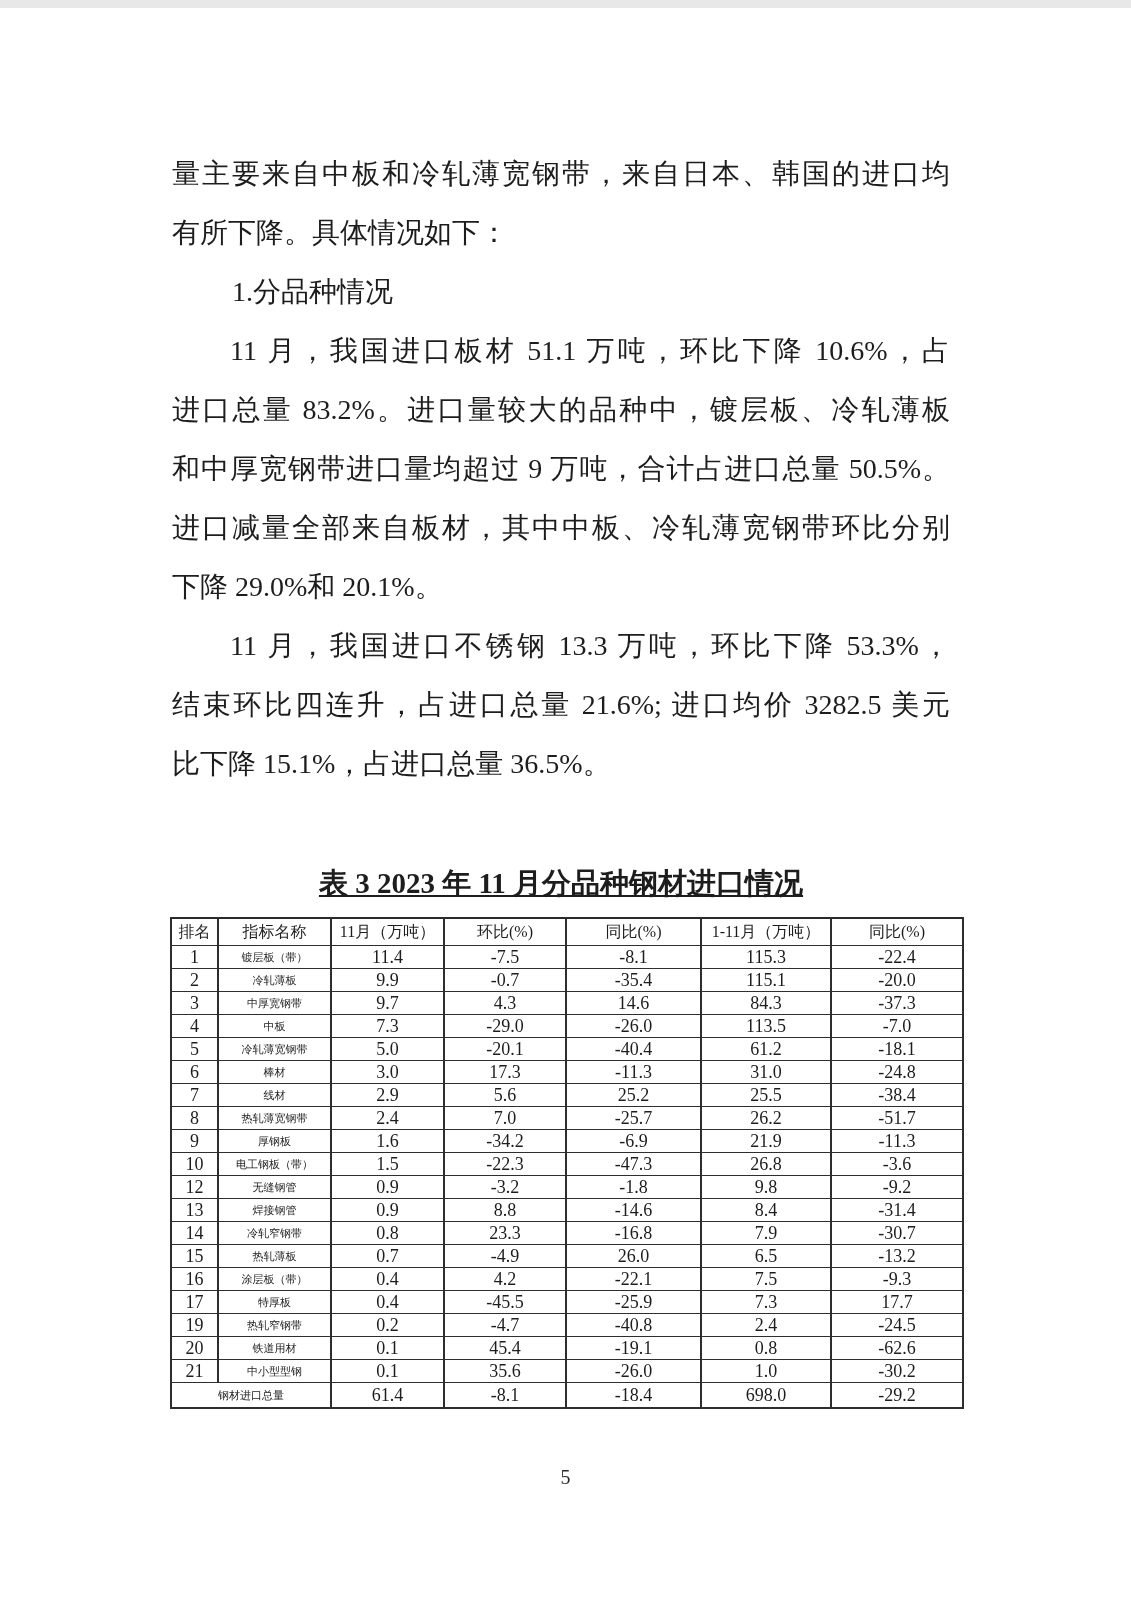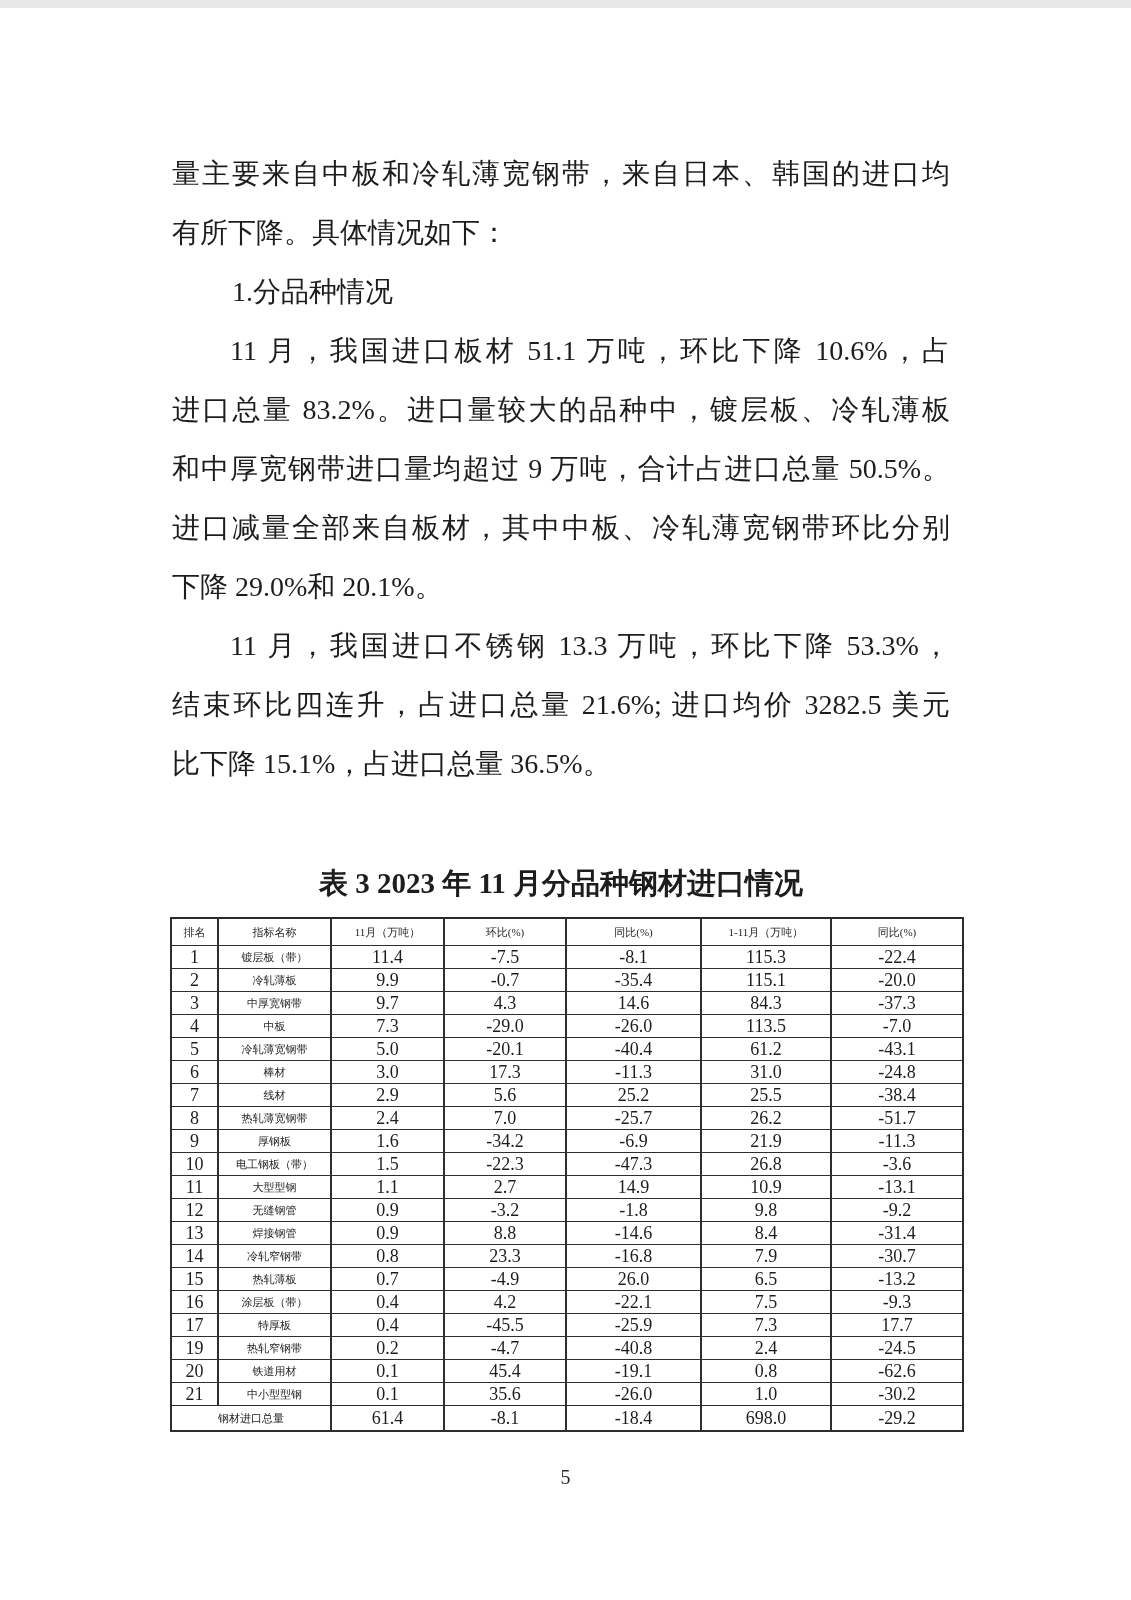--- a/index.html
+++ b/index.html
@@ -41,20 +41,21 @@
   .table-title {
     position: absolute;
     left: 172px;
     top: 852px;
     width: 778px;
     height: 46px;
     line-height: 46px;
     text-align: center;
     font-size: 29px;
     font-weight: bold;
+    text-decoration: underline;
   }
   table.data-table {
     position: absolute;
     left: 170px;
     top: 909px;
     width: 792px;
     border-collapse: collapse;
     table-layout: fixed;
     border: 2px solid #2a2a2a;
   }
@@ -63,21 +64,21 @@
     border-left-width: 2px;
     border-right-width: 2px;
     padding: 0;
     text-align: center;
     overflow: visible;
     white-space: nowrap;
   }
   table.data-table th {
     height: 26px;
     line-height: 26px;
-    font-size: 11px;
+    font-size: 16px;
     font-weight: normal;
   }
   table.data-table td {
     height: 22px;
     line-height: 22px;
     font-size: 18px;
   }
   table.data-table td.name-cell { font-size: 11px; }
   table.data-table tr.total-row td {
     height: 24px;
@@ -179,21 +180,21 @@
           <td>113.5</td>
           <td>-7.0</td>
         </tr>
         <tr>
           <td>5</td>
           <td class="name-cell">冷轧薄宽钢带</td>
           <td>5.0</td>
           <td>-20.1</td>
           <td>-40.4</td>
           <td>61.2</td>
-          <td>-43.1</td>
+          <td>-18.1</td>
         </tr>
         <tr>
           <td>6</td>
           <td class="name-cell">棒材</td>
           <td>3.0</td>
           <td>17.3</td>
           <td>-11.3</td>
           <td>31.0</td>
           <td>-24.8</td>
         </tr>
@@ -227,29 +228,20 @@
         <tr>
           <td>10</td>
           <td class="name-cell">电工钢板（带）</td>
           <td>1.5</td>
           <td>-22.3</td>
           <td>-47.3</td>
           <td>26.8</td>
           <td>-3.6</td>
         </tr>
         <tr>
-          <td>11</td>
-          <td class="name-cell">大型型钢</td>
-          <td>1.1</td>
-          <td>2.7</td>
-          <td>14.9</td>
-          <td>10.9</td>
-          <td>-13.1</td>
-        </tr>
-        <tr>
           <td>12</td>
           <td class="name-cell">无缝钢管</td>
           <td>0.9</td>
           <td>-3.2</td>
           <td>-1.8</td>
           <td>9.8</td>
           <td>-9.2</td>
         </tr>
         <tr>
           <td>13</td>

